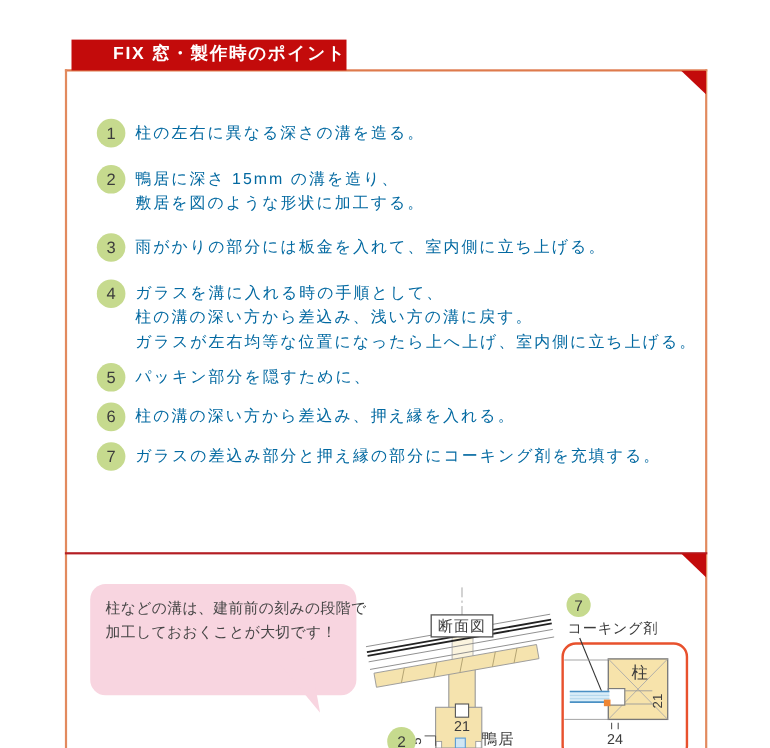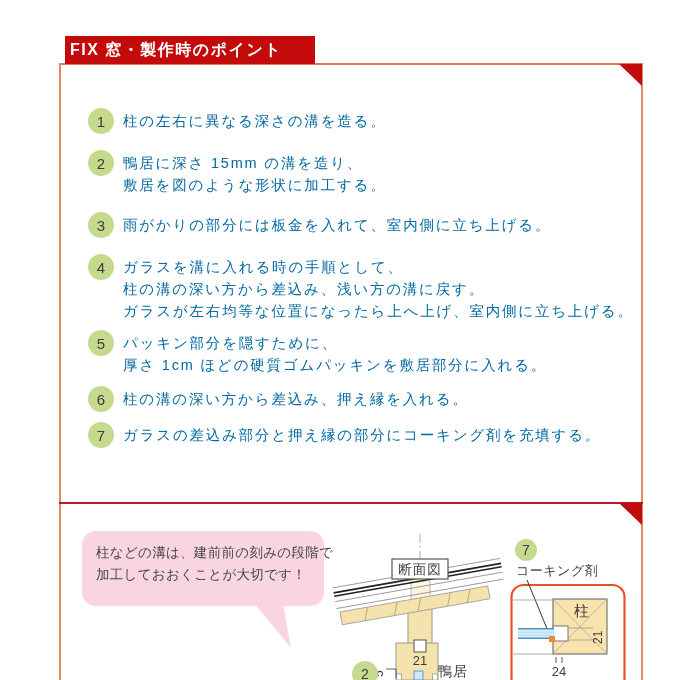--- a/index.html
+++ b/index.html
@@ -16,40 +16,41 @@
   .divider      { position:absolute; left:59px;  top:502px; width:584px; height:2px; background:#b41e24; }
   .fold { position:absolute; width:23px; height:22px; background:#c30b0b;
           clip-path:polygon(0 0, 100% 0, 100% 100%); }
   .fold.top    { left:619px; top:64px; }
   .fold.bottom { left:619px; top:503px; }
 
   
   .banner {
     position:absolute; left:65px; top:36px; width:250px; height:28px;
     background:#c30b0b; color:#ffffff; font-weight:bold; font-size:16px;
-    line-height:28px; padding-left:5px; letter-spacing:1.5px; box-sizing:border-box;
+    line-height:28px; padding-left:17px; letter-spacing:1.5px; box-sizing:border-box;
     white-space:nowrap;
+    text-align:right;
   }
 
   
   .steps { position:absolute; left:88px; top:108px; width:540px; }
   .step { display:flex; margin-bottom:16px; }
   .step.m8  { margin-bottom:8px; }
   .step.m10 { margin-bottom:10px; }
   .badge {
     width:26px; height:26px; border-radius:50%; background:#c6da8e;
     color:#3c3c3c; font-size:15px; display:flex; align-items:center;
     justify-content:center; flex-shrink:0; margin-right:9px;
   }
   .lines { font-size:14.5px; line-height:22px; letter-spacing:1.8px;
            color:#0369a1; padding-top:2px; white-space:nowrap; }
 
   
   .bubble {
-    position:absolute; left:82px; top:531px; width:242px; height:75px;
+    position:absolute; left:82px; top:531px; width:242px; height:101px;
     background:#f8d5e0; border-radius:14px; box-sizing:border-box;
     padding:11px 0 0 14px; font-size:13.5px; line-height:22px;
     letter-spacing:0.3px; color:#454545; white-space:nowrap;
   }
   .bubble-tail { position:absolute; left:245px; top:596px; }
 
   .diagram-svg { position:absolute; }
   svg text { fill:#3c3c3c; }
 </style>
 </head>
@@ -89,21 +90,20 @@
     <div class="lines">
       <div>ガラスを溝に入れる時の手順として、</div>
       <div>柱の溝の深い方から差込み、浅い方の溝に戻す。</div>
       <div>ガラスが左右均等な位置になったら上へ上げ、室内側に立ち上げる。</div>
     </div>
   </div>
   <div class="step m10">
     <div class="badge">5</div>
     <div class="lines">
       <div>パッキン部分を隠すために、</div>
-      <div>厚さ 1cm ほどの硬質ゴムパッキンを敷居部分に入れる。</div>
     </div>
   </div>
   <div class="step m10">
     <div class="badge">6</div>
     <div class="lines">
       <div>柱の溝の深い方から差込み、押え縁を入れる。</div>
     </div>
   </div>
   <div class="step">
     <div class="badge">7</div>

